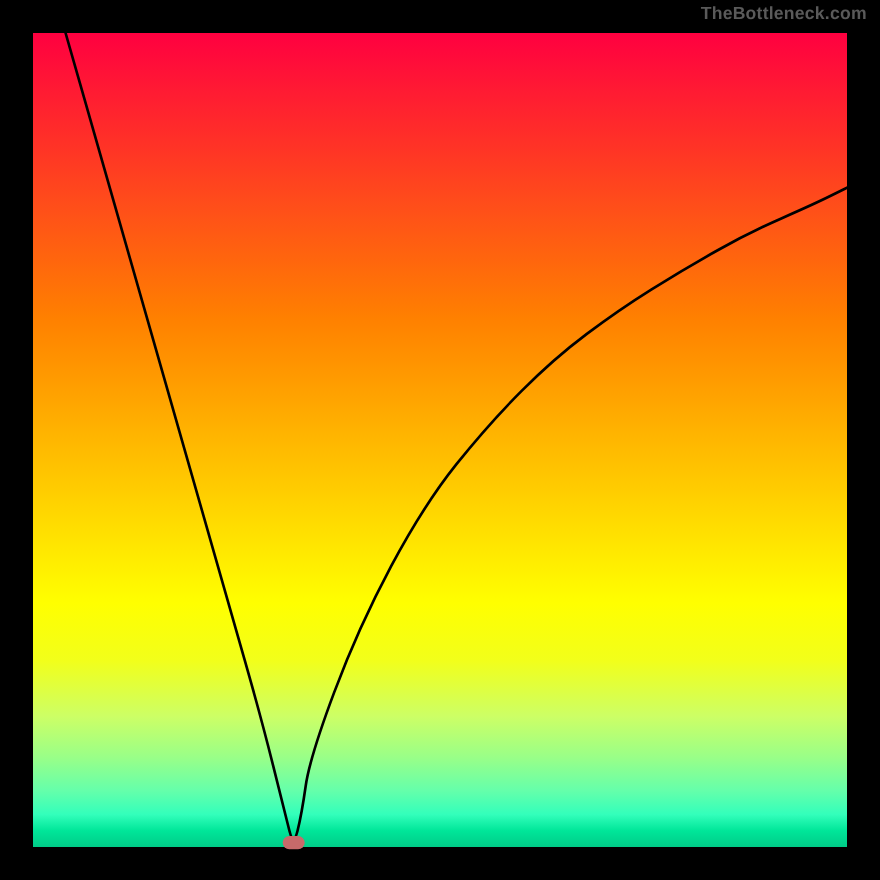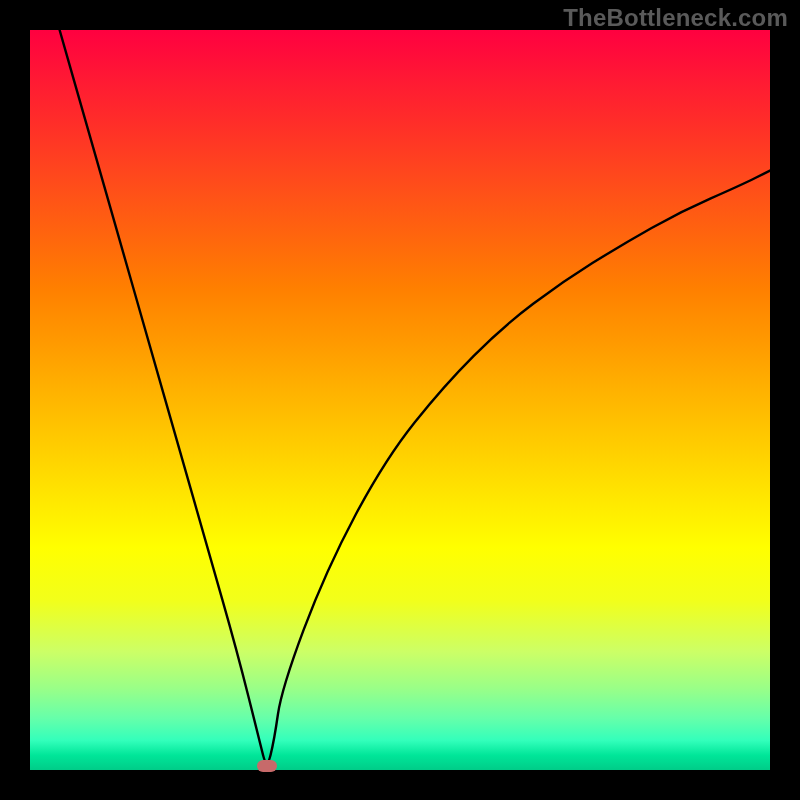--- a/index.html
+++ b/index.html
@@ -41,21 +41,21 @@
       #33ffbb 96%,
       #00e699 98%,
       #00cc88 100%
     );
   }
   .watermark {
     position: absolute;
     top: 4px;
     right: 12px;
     font-family: Arial, Helvetica, sans-serif;
-    font-size: 24px;
+    font-size: 16px;
     font-weight: 600;
     color: #5a5a5a;
     letter-spacing: 0.2px;
   }
   svg.curve {
     position: absolute;
     left: 0;
     top: 0;
     width: 740px;
     height: 740px;

